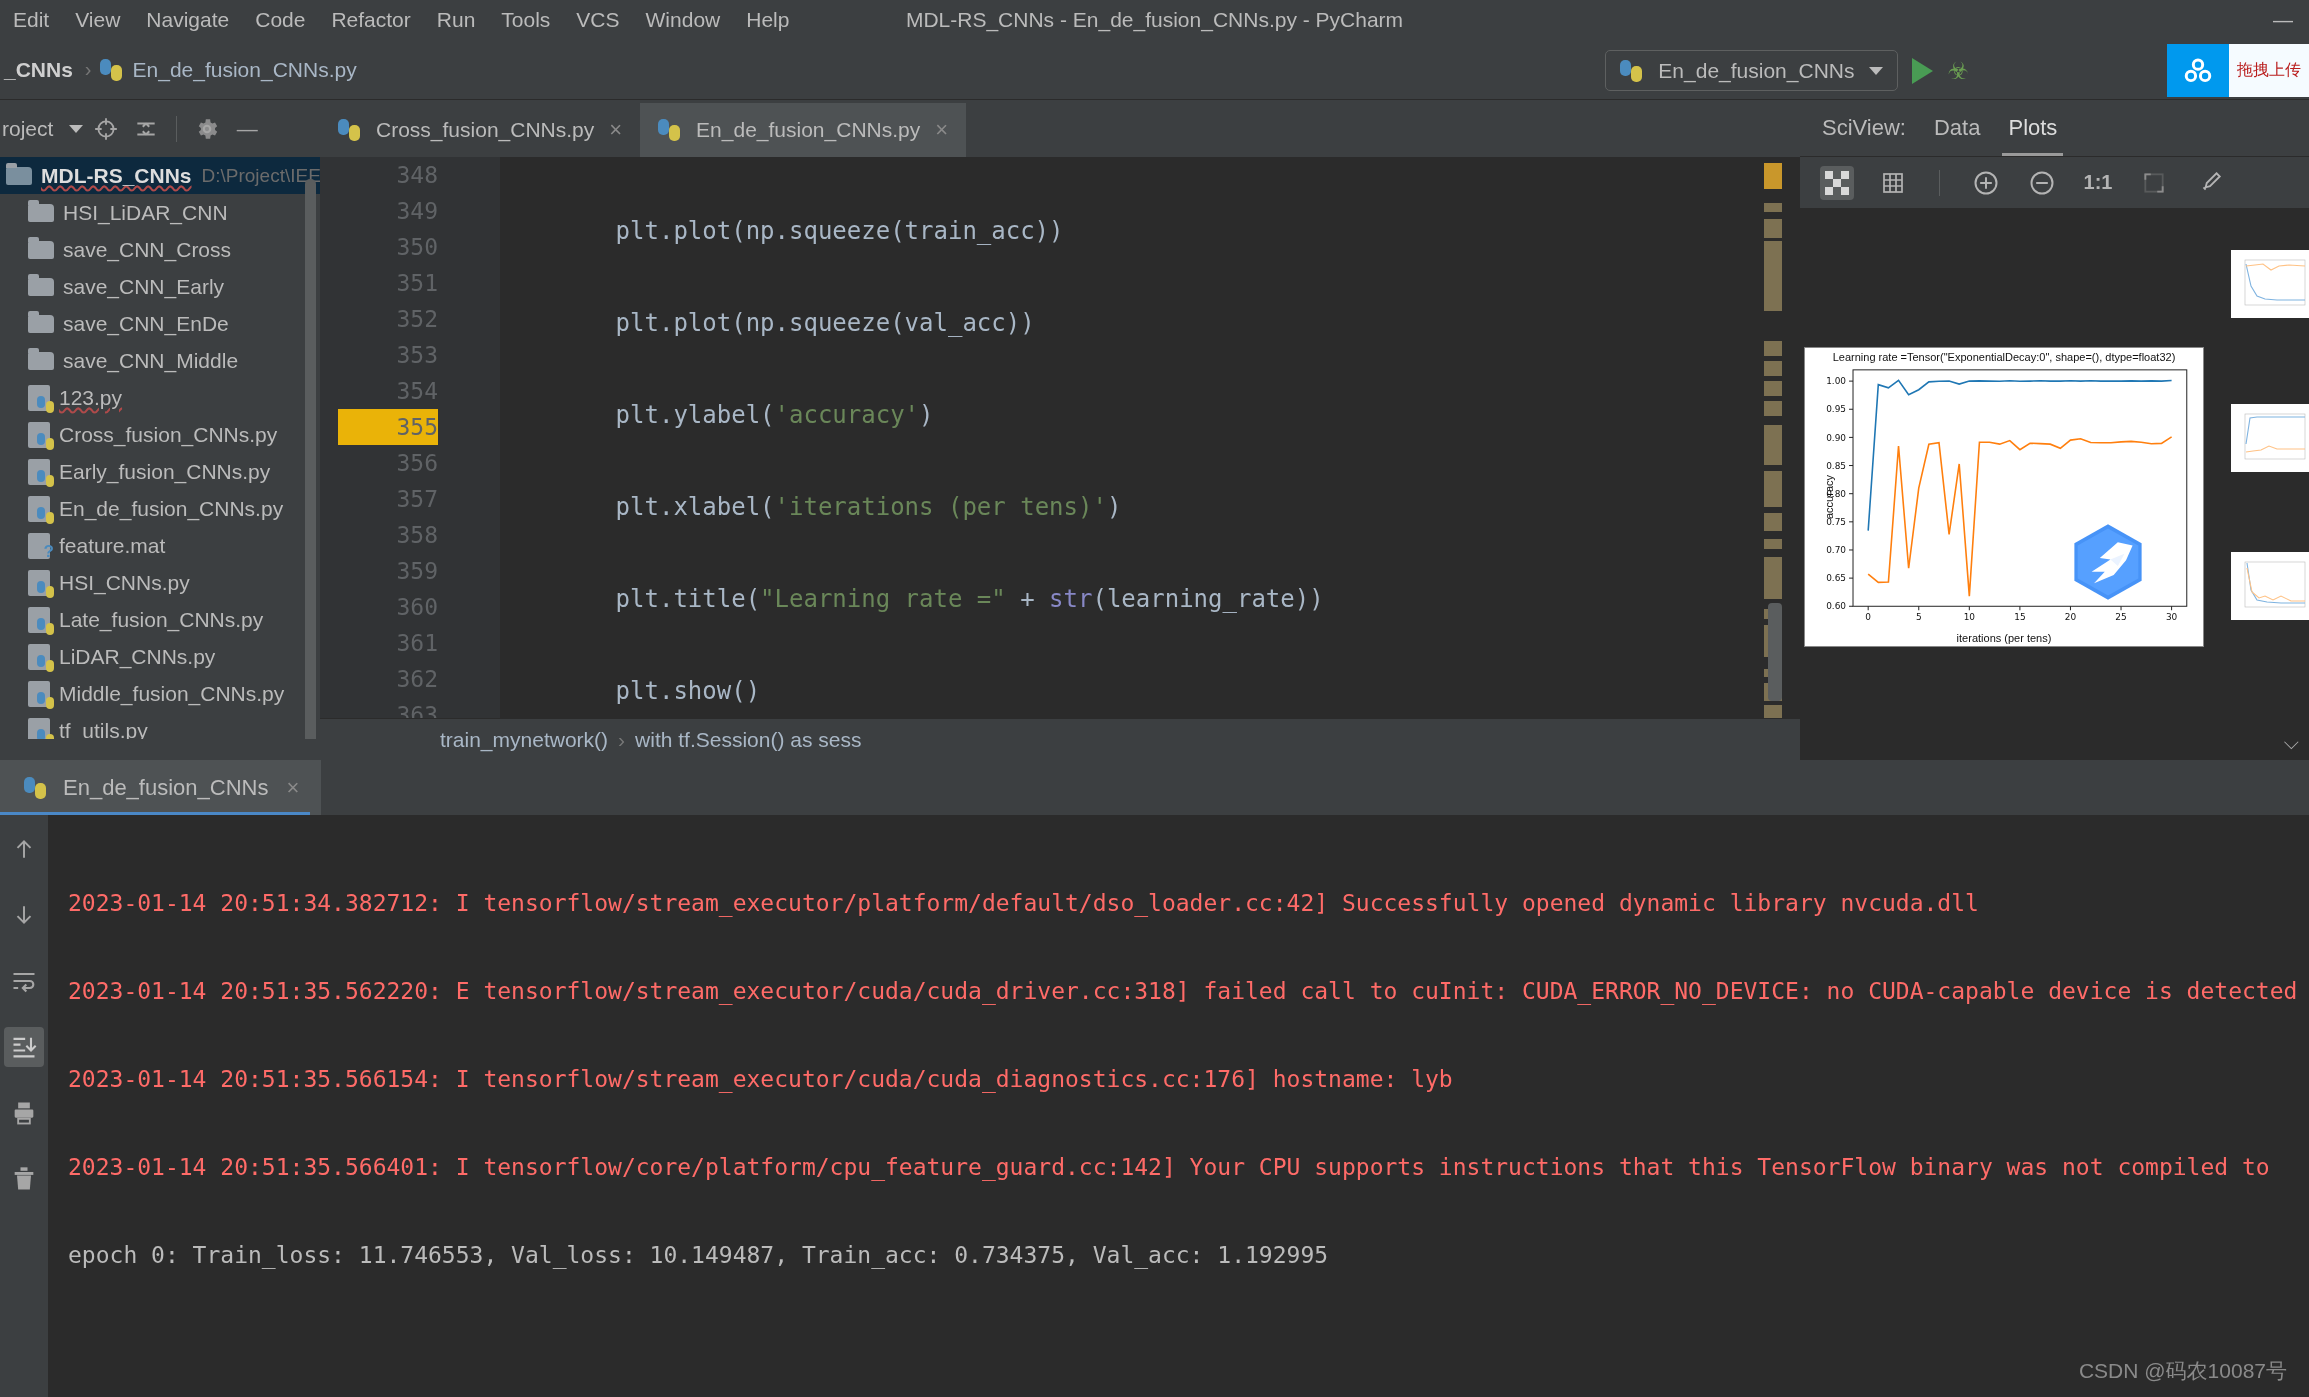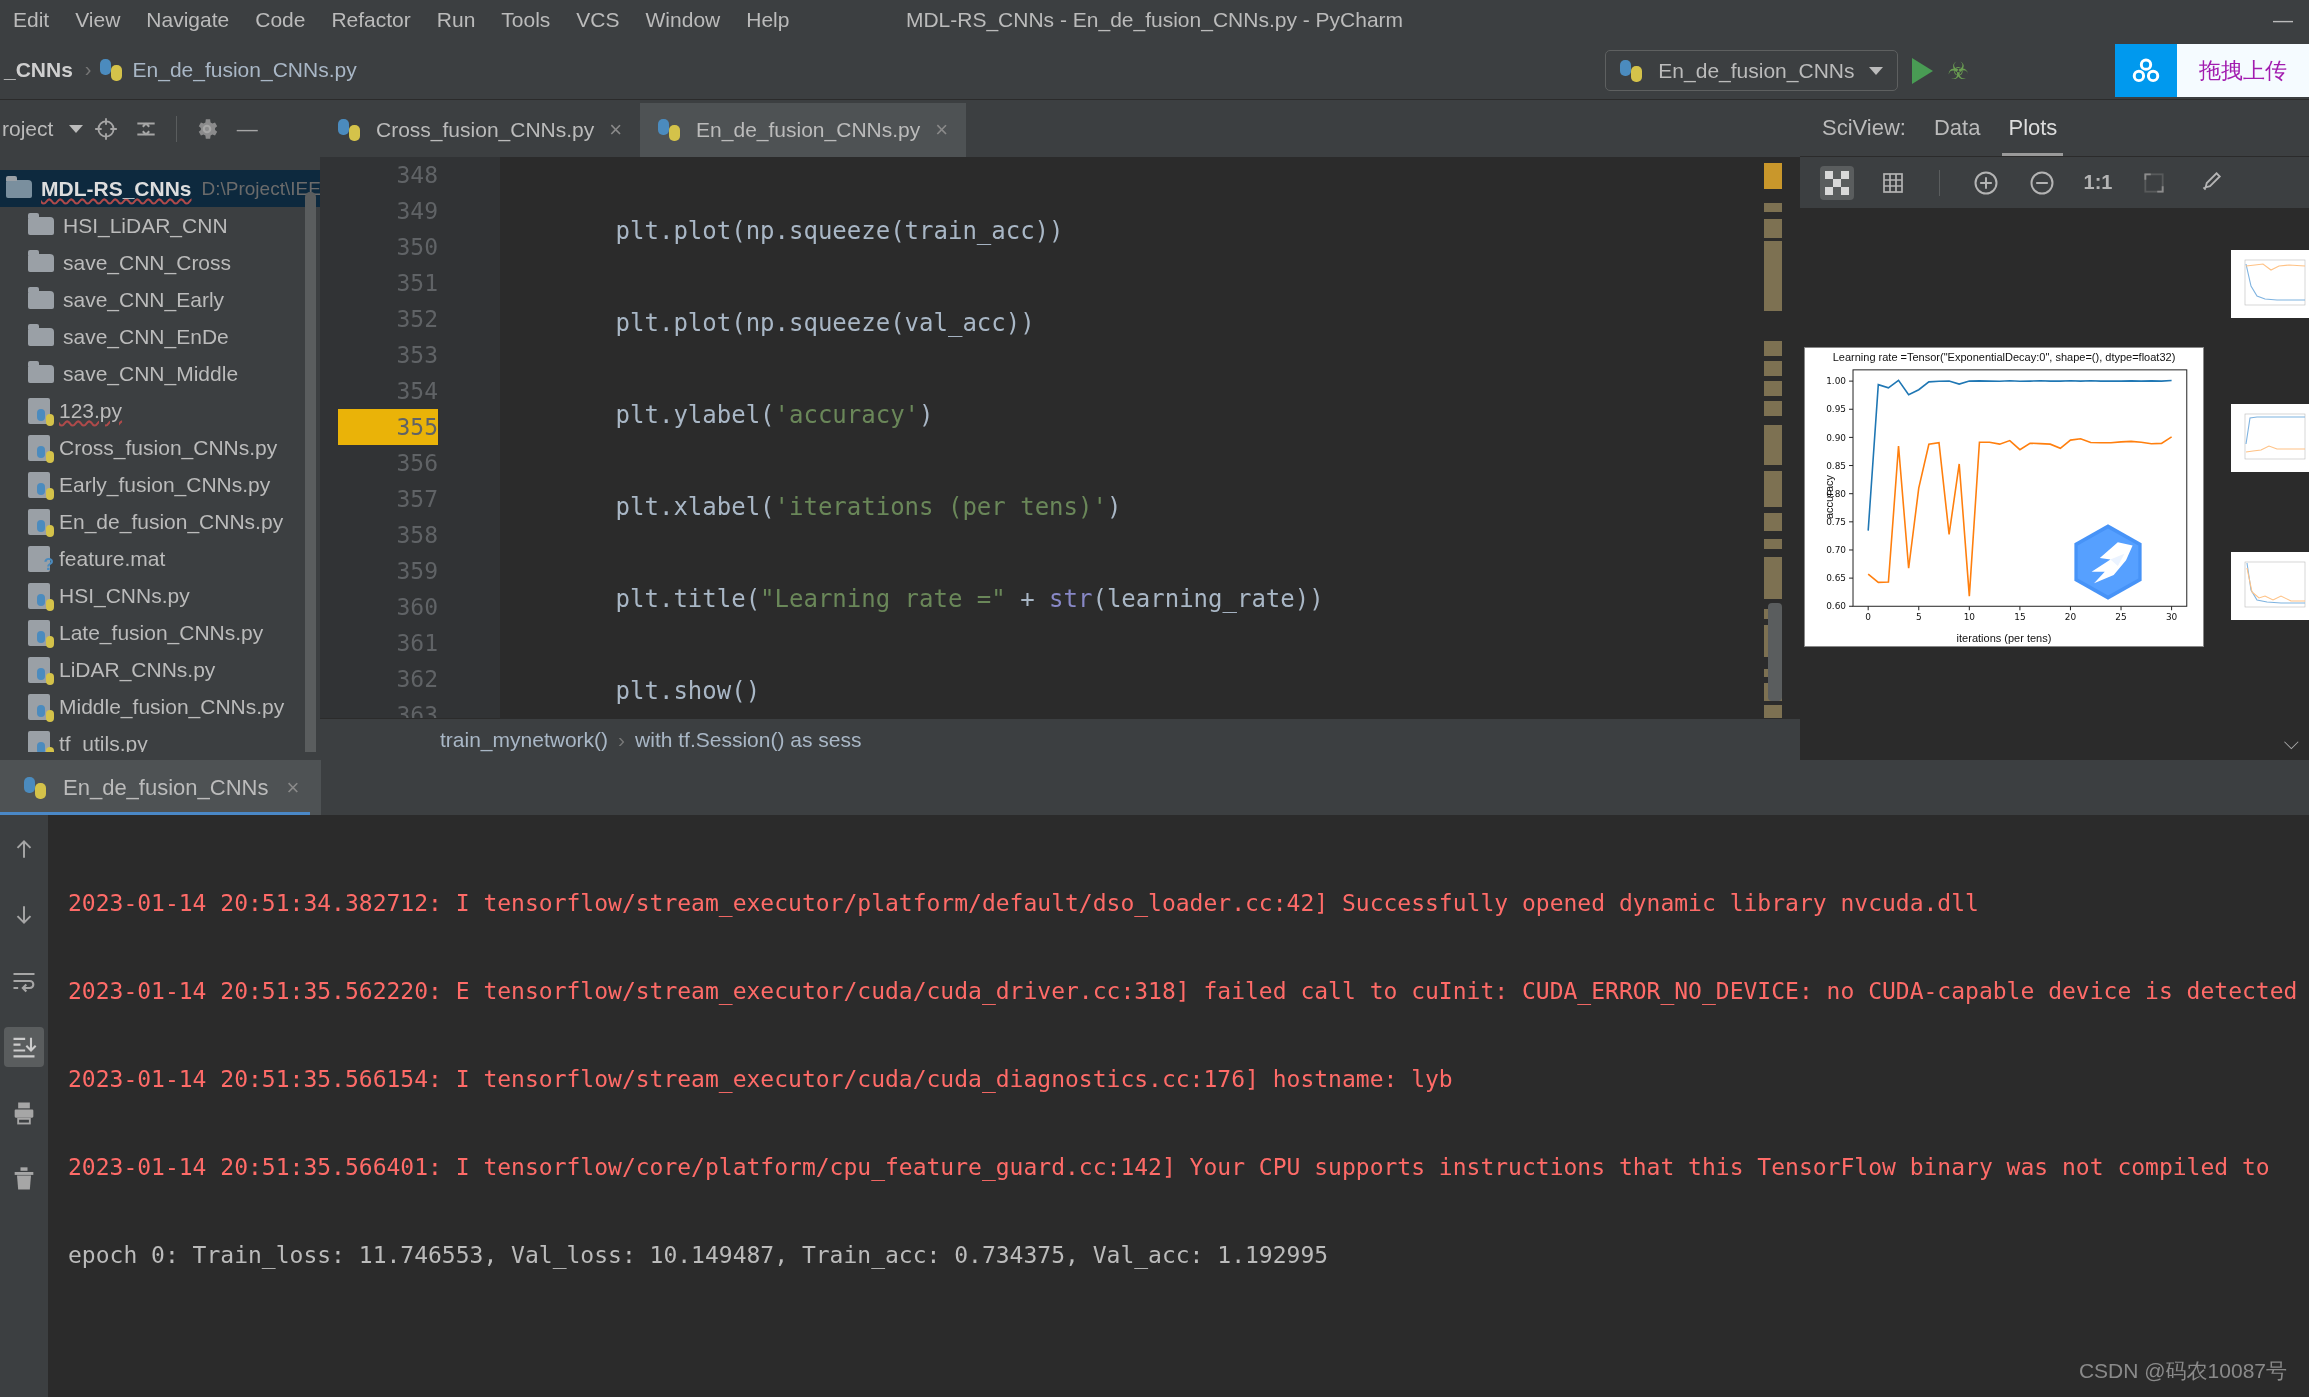--- a/index.html
+++ b/index.html
@@ -58,34 +58,34 @@
     padding: 5px 14px; height: 41px; color:#bbbbbb; font-size:21px;
   }
   .caret-d { width:0;height:0;border-left:7px solid transparent;border-right:7px solid transparent;border-top:8px solid #bbb; margin-left:6px;}
   .run-play { width:0;height:0;border-left:21px solid #499c54;border-top:13px solid transparent;border-bottom:13px solid transparent;}
   .run-bug { color:#6a9d52; font-size: 24px; }
 
   .upload-widget {
     position:absolute; right: 0; top: 44px; height: 53px; display:flex; align-items:stretch;
   }
   .upload-ic { width: 62px; background:#0099ee; display:flex;align-items:center;justify-content:center;}
-  .upload-txt{ background:#f5fbff; color:#a21caf; font-size:22px; display:flex;align-items:center; padding: 0 22px;}
+  .upload-txt{ background:#f5fbff; color:#b91c1c; font-size:16px; display:flex;align-items:center; padding: 0 8px;}
 
   
   .proj-header {
     position:absolute; left:0; top:101px; width:320px; height:56px;
     background:#3c3f41; display:flex; align-items:center; gap: 6px;
     color:#bbbbbb; font-size:21px; padding-left: 2px;
   }
   .proj-header .lbl { padding-right: 4px; }
   .ph-ic { width:34px;height:34px;display:flex;align-items:center;justify-content:center;color:#a6a6a6;}
   .vdiv { width:1px;height:26px;background:#5a5d5e; margin:0 7px;}
 
   .proj-tree {
-    position:absolute; left:0; top:170px; width:320px; height:582px;
+    position:absolute; left:0; top:157px; width:320px; height:582px;
     background:#3c3f41; overflow:hidden; font-size: 21px;
   }
   .tnode { display:flex; align-items:center; height:37px; padding-left:6px; color:#bbbbbb; white-space:nowrap;}
   .tnode.root { background:#0d293e; }
   .tnode .bold { font-weight:bold; color:#ddd; text-decoration: underline; text-decoration-color:#b04a4a; text-decoration-style: wavy;}
   .tnode .path { color:#6b6b6b; font-size:19px; margin-left:10px;}
   .fold-ic { width:26px;height:18px;background:#9aa0a6;border-radius:2px 4px 2px 2px; margin-right:9px; position:relative; flex:0 0 auto;}
   .fold-ic::before{content:'';position:absolute;left:0;top:-4px;width:11px;height:5px;background:#9aa0a6;border-radius:2px 2px 0 0;}
   .file-ic { width:22px;height:26px;background:#9aa0a6;margin-right:9px;position:relative;flex:0 0 auto;border-radius:2px;}
   .file-ic .ovl { position:absolute; right:-4px; bottom:-2px; width:17px;height:17px;}

